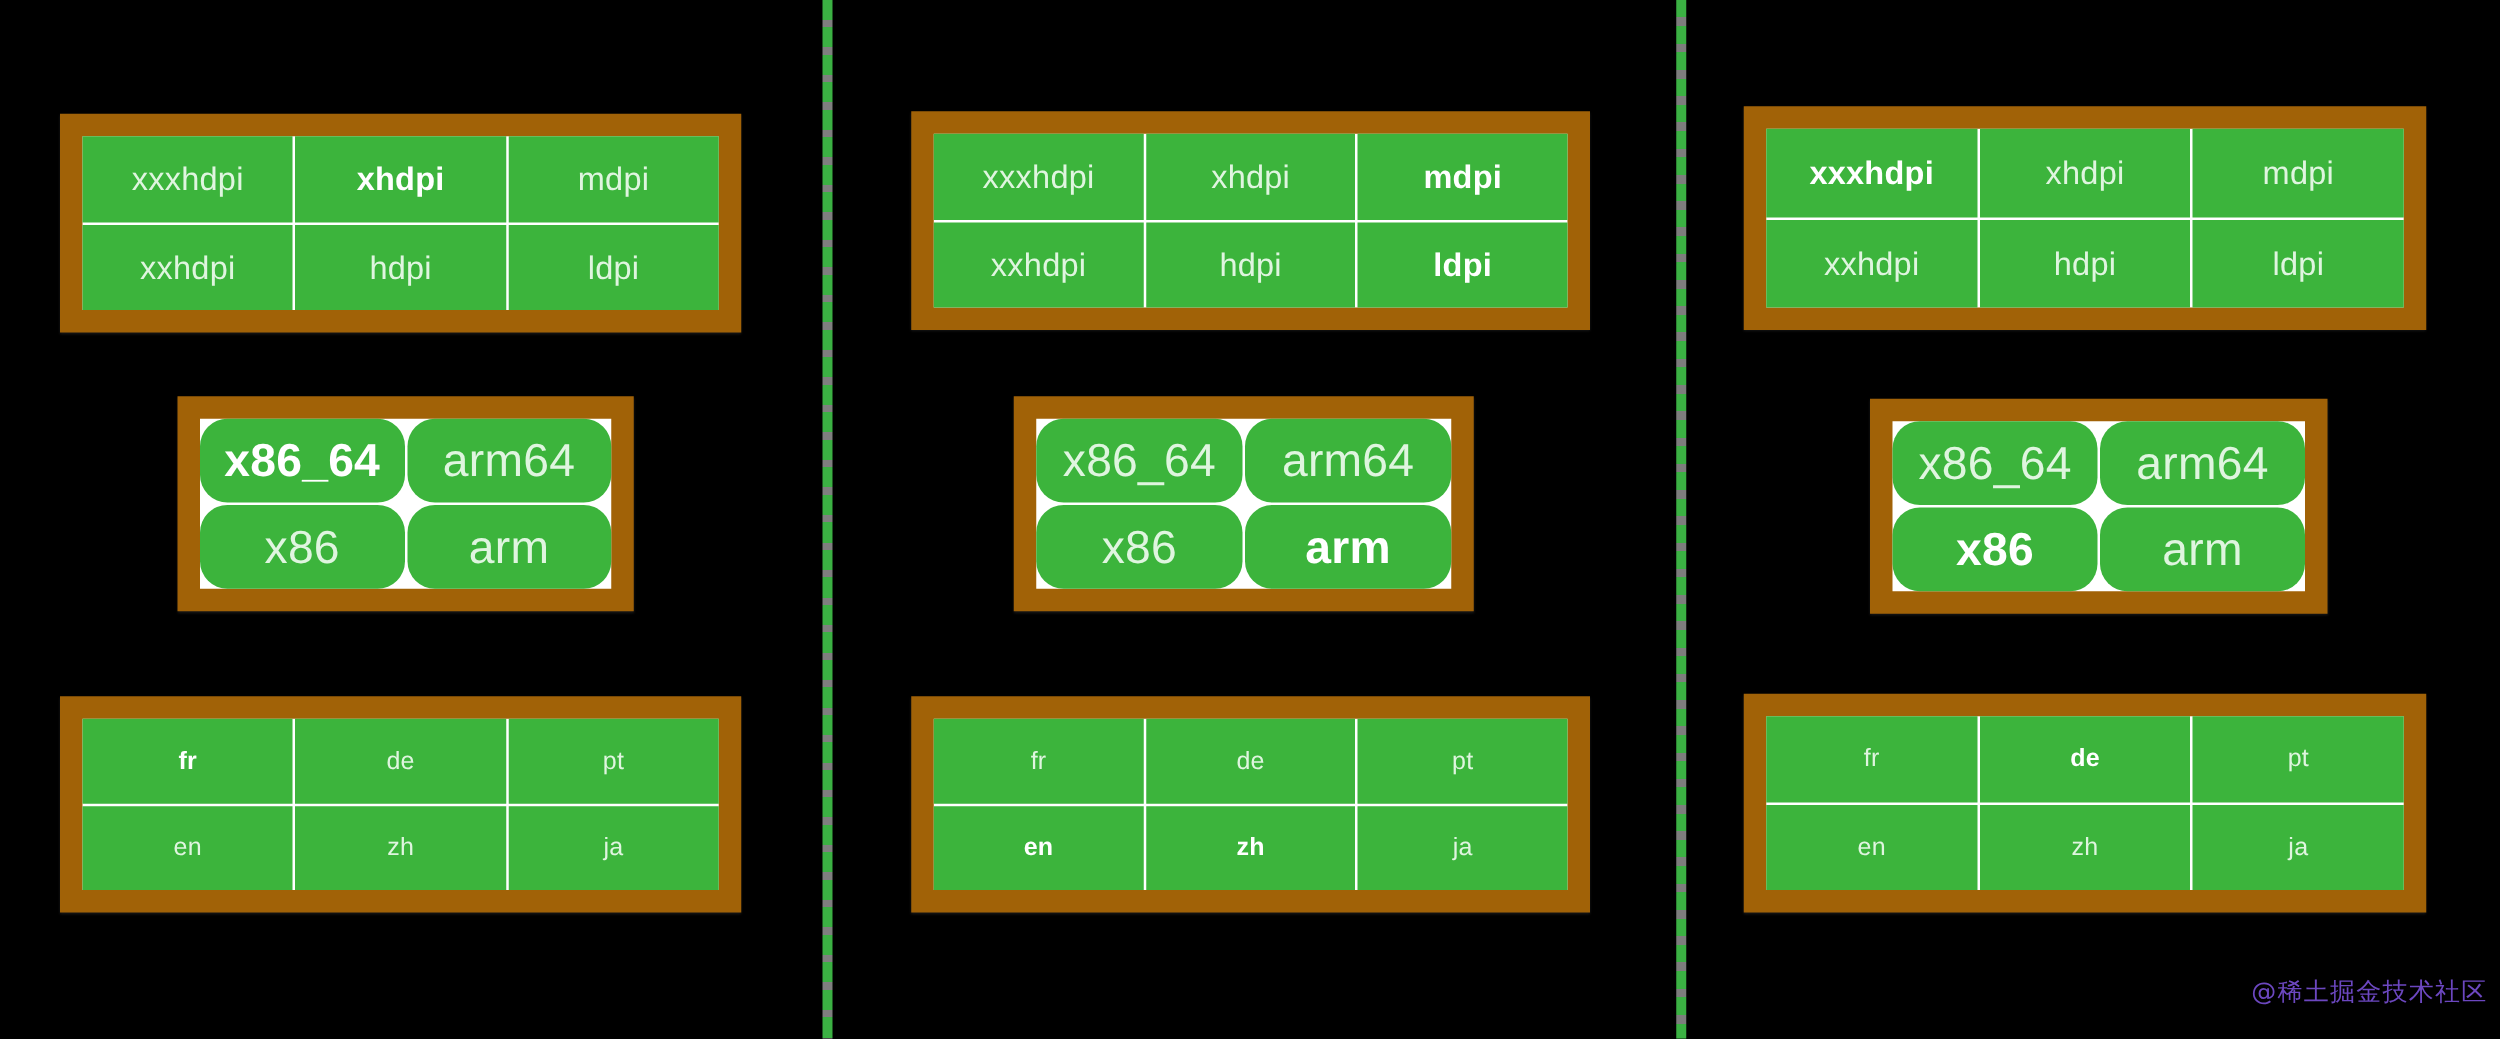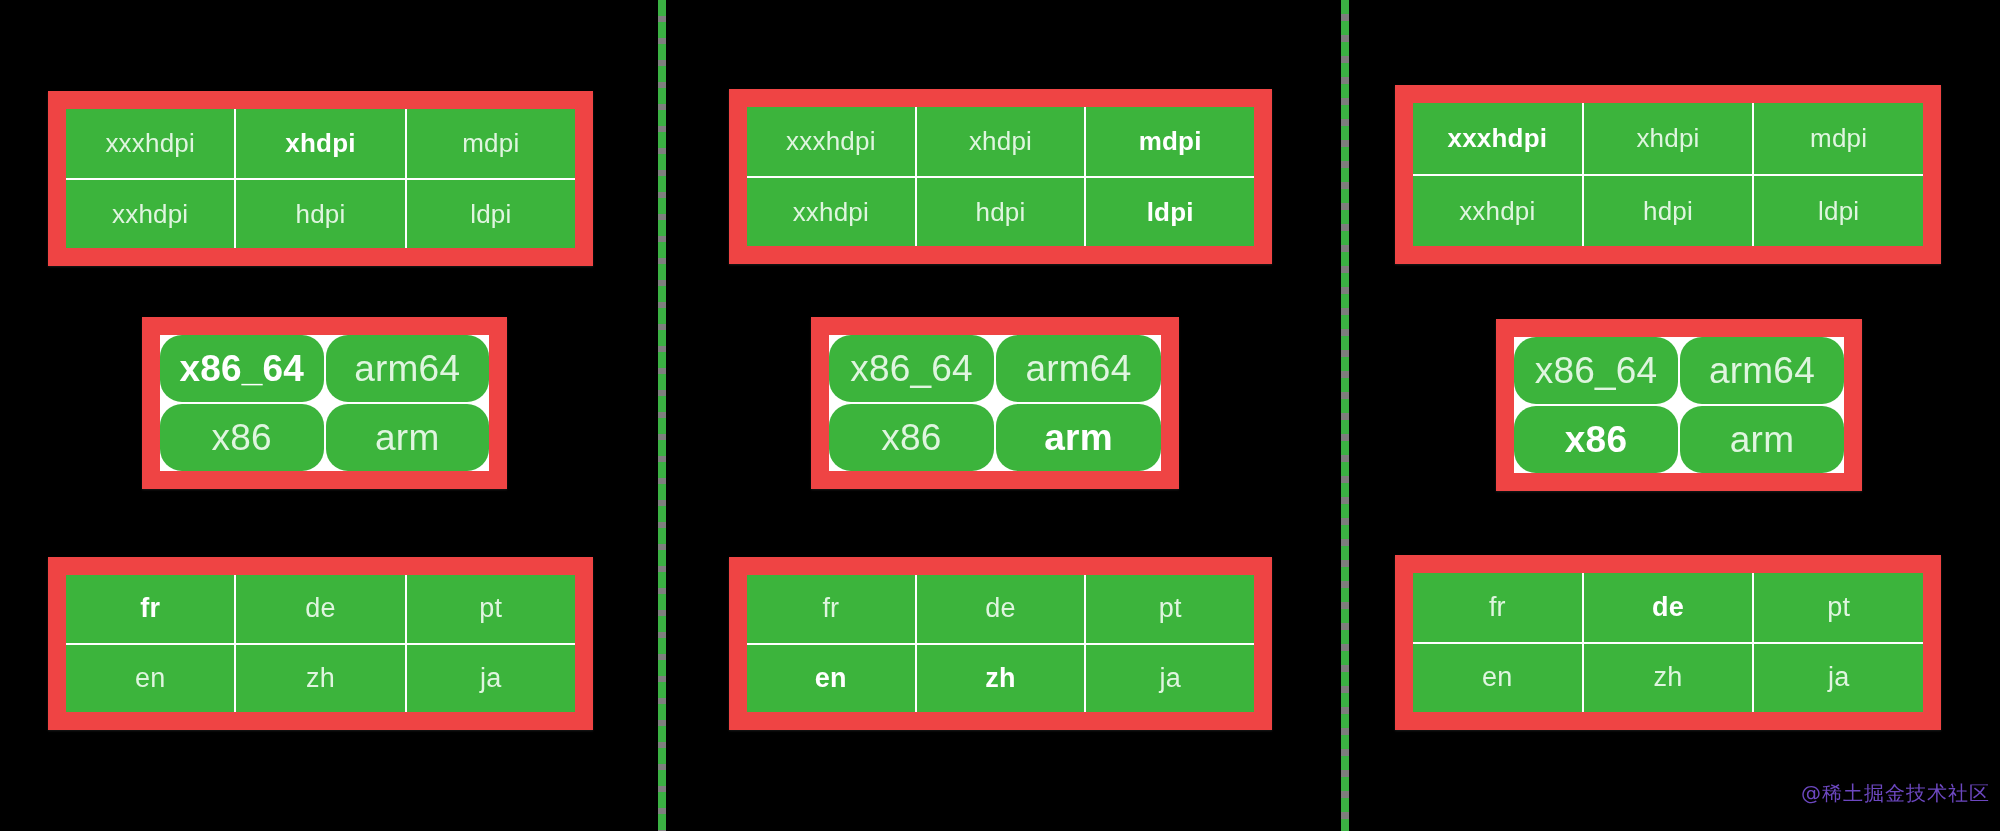--- a/index.html
+++ b/index.html
@@ -51,21 +51,21 @@
       to bottom,
       #3bb143 0px, #3bb143 14px,
       #7d7d7d 14px, #7d7d7d 21px
     );
   }
 
   
   .tbl-wrap {
     position: absolute;
     box-sizing: border-box;
-    background: #ef4444;
+    background: #a16207;
     padding: 18px;
     box-shadow: 0 1px 2px rgba(255,255,255,0.10);
   }
   .tbl {
     display: grid;
     width: 100%;
     height: 100%;
     background: #ffffff;
     gap: 2px;
     box-sizing: border-box;
@@ -100,21 +100,21 @@
   .p2 .t-arch { left: 145px; top: 317px; width: 368px; height: 172px; }
   .p3 .t-arch { left: 147px; top: 319px; width: 366px; height: 172px; }
 
   .t-arch .cell { font-size: 37px; border-radius: 22px; }
 
   
   .t-lang { left: 48px; top: 557px; width: 545px; height: 173px; }
   .p2 .t-lang { left: 63px; top: 557px; width: 543px; height: 173px; }
   .p3 .t-lang { left: 46px; top: 555px; width: 546px; height: 175px; }
 
-  .t-lang .cell { font-size: 27px; }
+  .t-lang .cell { font-size: 20px; }
 
   
   .watermark {
     position: absolute;
     right: 18px;
     bottom: 24px;
     font-size: 20px;
     color: #8b5cf6;
     opacity: 0.78;
     letter-spacing: 1px;

